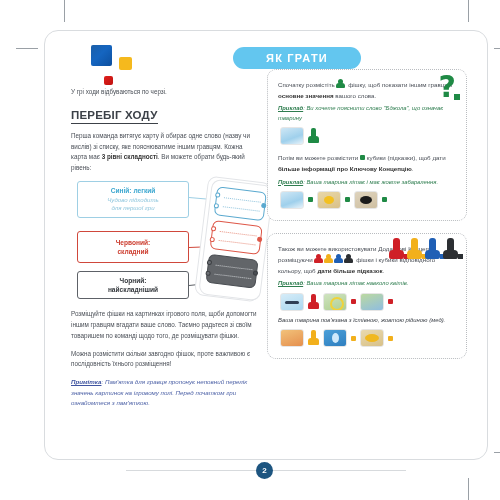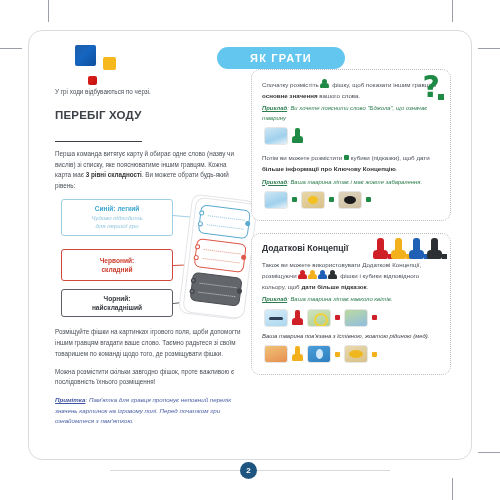--- a/index.html
+++ b/index.html
@@ -2,21 +2,21 @@
 <html><head>
 <meta charset="utf-8">
 <style>
   html,body{margin:0;padding:0;}
   body{
     width:500px;height:500px;overflow:hidden;
     background:#ffffff;
     font-family:"Liberation Sans","DejaVu Sans",sans-serif;
     -webkit-font-smoothing:antialiased;
   }
-  .page-wrap{position:relative;width:396px;height:500px;background:#fff;}
+  .page-wrap{position:relative;width:396px;height:500px;background:#fff;margin-left:16px;}
 
   
   .crop{position:absolute;background:#9aa0a6;}
   .crop.v{width:1px;height:22px;}
   .crop.h{height:1px;width:22px;}
 
   
   .sheet{
     position:absolute;left:28px;top:30px;width:444px;height:430px;
     background:#fff;border:1px solid #d9dcdf;border-radius:14px;
@@ -47,21 +47,21 @@
   .col-right{position:absolute;left:222px;top:38px;width:200px;}
 
   .body-txt{
     font-size:6.3px;line-height:1.72;color:#4a4f57;margin:0 0 7px 0;
     text-align:left;
   }
   .body-txt b{color:#333;font-weight:bold;}
 
   .section-title{
     font-size:11.5px;font-weight:bold;color:#3c4148;letter-spacing:.2px;
-    margin:4px 0 7px 0;padding-bottom:20px;display:inline-block;
+    margin:4px 0 7px 0;padding-bottom:2px;display:inline-block;
     border-bottom:1.4px solid #3c4148;
   }
 
   
   .levels{position:relative;width:188px;height:118px;margin-top:5px;}
   .lvbox{
     position:absolute;box-sizing:border-box;border-radius:3px;
     text-align:center;background:#fff;
     display:flex;flex-direction:column;align-items:center;justify-content:center;
   }
@@ -343,21 +343,20 @@
               <i class="b" style="background:#1f5fb5"></i>
               <i class="c" style="background:#1f5fb5"></i>
           </div>
           <div class="bigpawn">
             <i class="h" style="background:#2c2f33"></i>
               <i class="b" style="background:#2c2f33"></i>
               <i class="c" style="background:#2c2f33"></i>
           </div>
         </div>
 
-        <div class="panel-title">Додаткові Концепції</div>
 
         <p class="body-txt">
           <span>Також ви можете використовувати Додаткові Концепції, розміщуючи </span><span class="pawn k"><i class="head" style="background:#cf2027"></i><i class="body" style="background:#cf2027"></i></span><span class="pawn k"><i class="head" style="background:#f2b01c"></i><i class="body" style="background:#f2b01c"></i></span><span class="pawn k"><i class="head" style="background:#1f5fb5"></i><i class="body" style="background:#1f5fb5"></i></span><span class="pawn k"><i class="head" style="background:#2c2f33"></i><i class="body" style="background:#2c2f33"></i></span><span> фішки і кубики відповідного кольору, щоб </span><b>дати більше підказок</b><span>.</span>
         </p>
 
         <p class="example">
           <b>Приклад</b><span>: Ваша тварина літає навколо квітів.</span>
         </p>
 
         <div class="tilerow">

